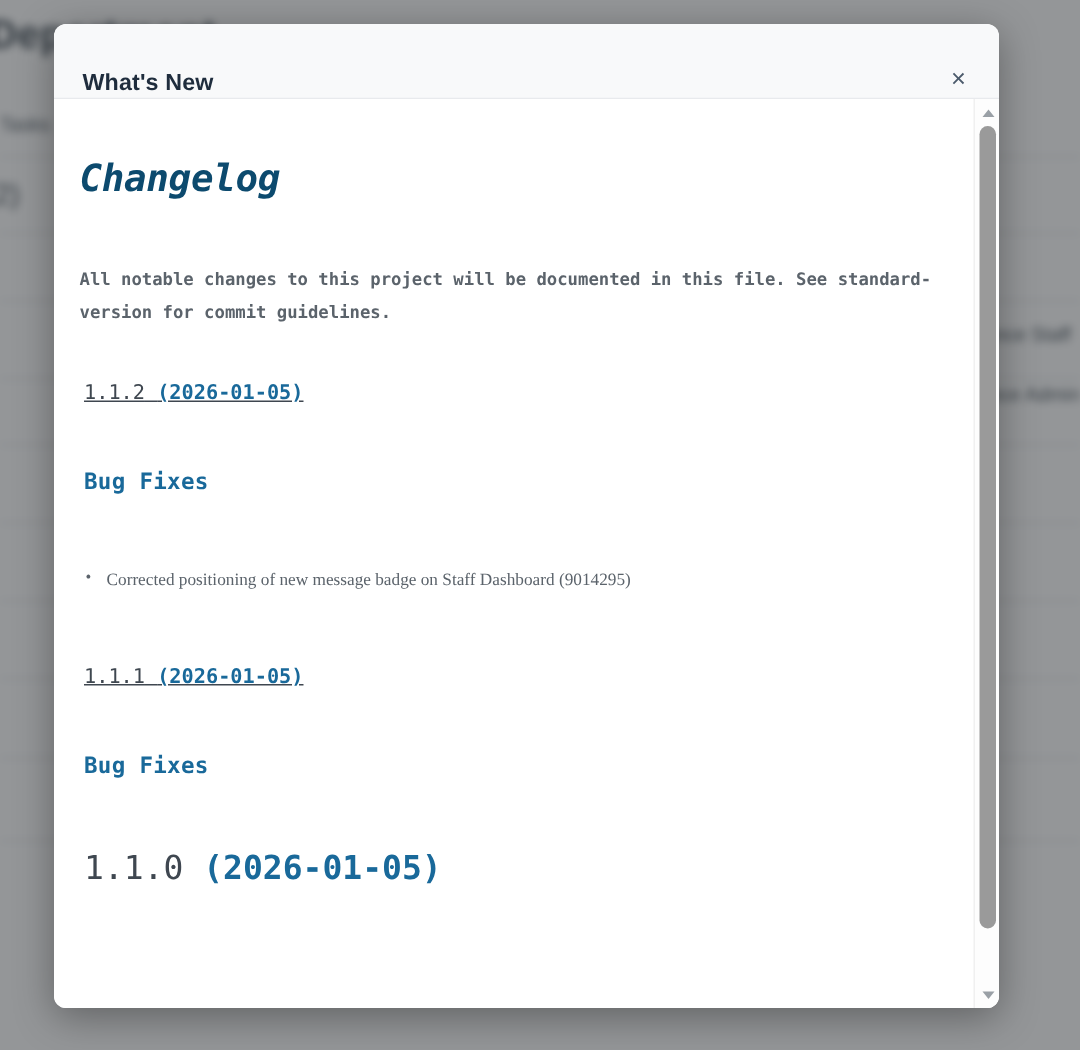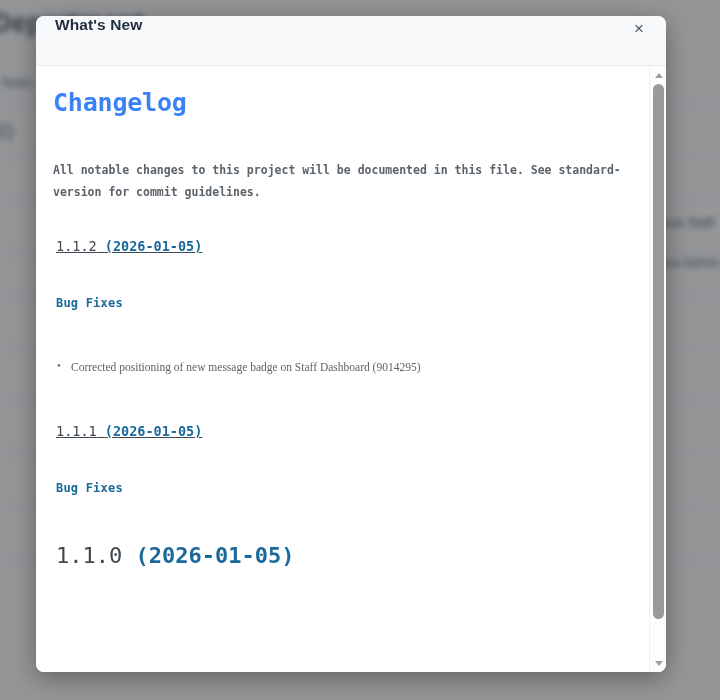--- a/index.html
+++ b/index.html
@@ -68,21 +68,21 @@
     box-shadow: 0 6px 26px rgba(0,0,0,.35);
     display: flex; flex-direction: column;
     overflow: hidden;
   }
 
   .modal-header {
     height: 50px;
     flex: 0 0 50px;
     background: #f8f9fa;
     border-bottom: 1px solid #e8eaed;
-    display: flex; align-items: flex-start;
+    display: flex; align-items: flex-end;
     padding: 0 20px 0 19px;
     border-radius: 8px 8px 0 0;
   }
   .modal-title {
     font-size: 15.5px;
     font-weight: 700;
     color: #1f2d3d;
     letter-spacing: .1px;
     flex: 1;
   }
@@ -107,23 +107,24 @@
     left: 0; top: 0; right: 17px; bottom: 0;
     padding: 22px 22px 0 17px;
     overflow: hidden;
   }
 
   
   .changelog h1 {
     font-family: "DejaVu Sans Mono", "Liberation Mono", monospace;
     font-size: 25px;
     font-weight: 700;
-    color: #3b82f6;
-    margin: 0 0 42px 0;
+    color: #0c4a6e;
+    margin: 16px 0 42px 0;
     letter-spacing: -0.2px;
+    font-style: italic;
   }
   .intro-paragraph {
     font-family: "DejaVu Sans Mono", "Liberation Mono", monospace;
     font-size: 11.5px;
     color: #5b636b;
     line-height: 1.95;
     margin: 0 0 34px 0;
     max-width: 578px;
     font-weight: bold;
   }
@@ -148,21 +149,21 @@
     font-weight: 400;
     color: #3f4750;
     margin: 0 0 44px 3px;
   }
   .release h2 .rel-date {
     font-weight: 700;
     color: #19699a;
   }
   .release h4 {
     font-family: "DejaVu Sans Mono", "Liberation Mono", monospace;
-    font-size: 12px;
+    font-size: 15px;
     font-weight: 700;
     color: #19699a;
     margin: 0 0 48px 3px;
     letter-spacing: .2px;
   }
   .release ul {
     list-style: none;
     margin: 0 0 47px 0;
     padding: 0;
   }

